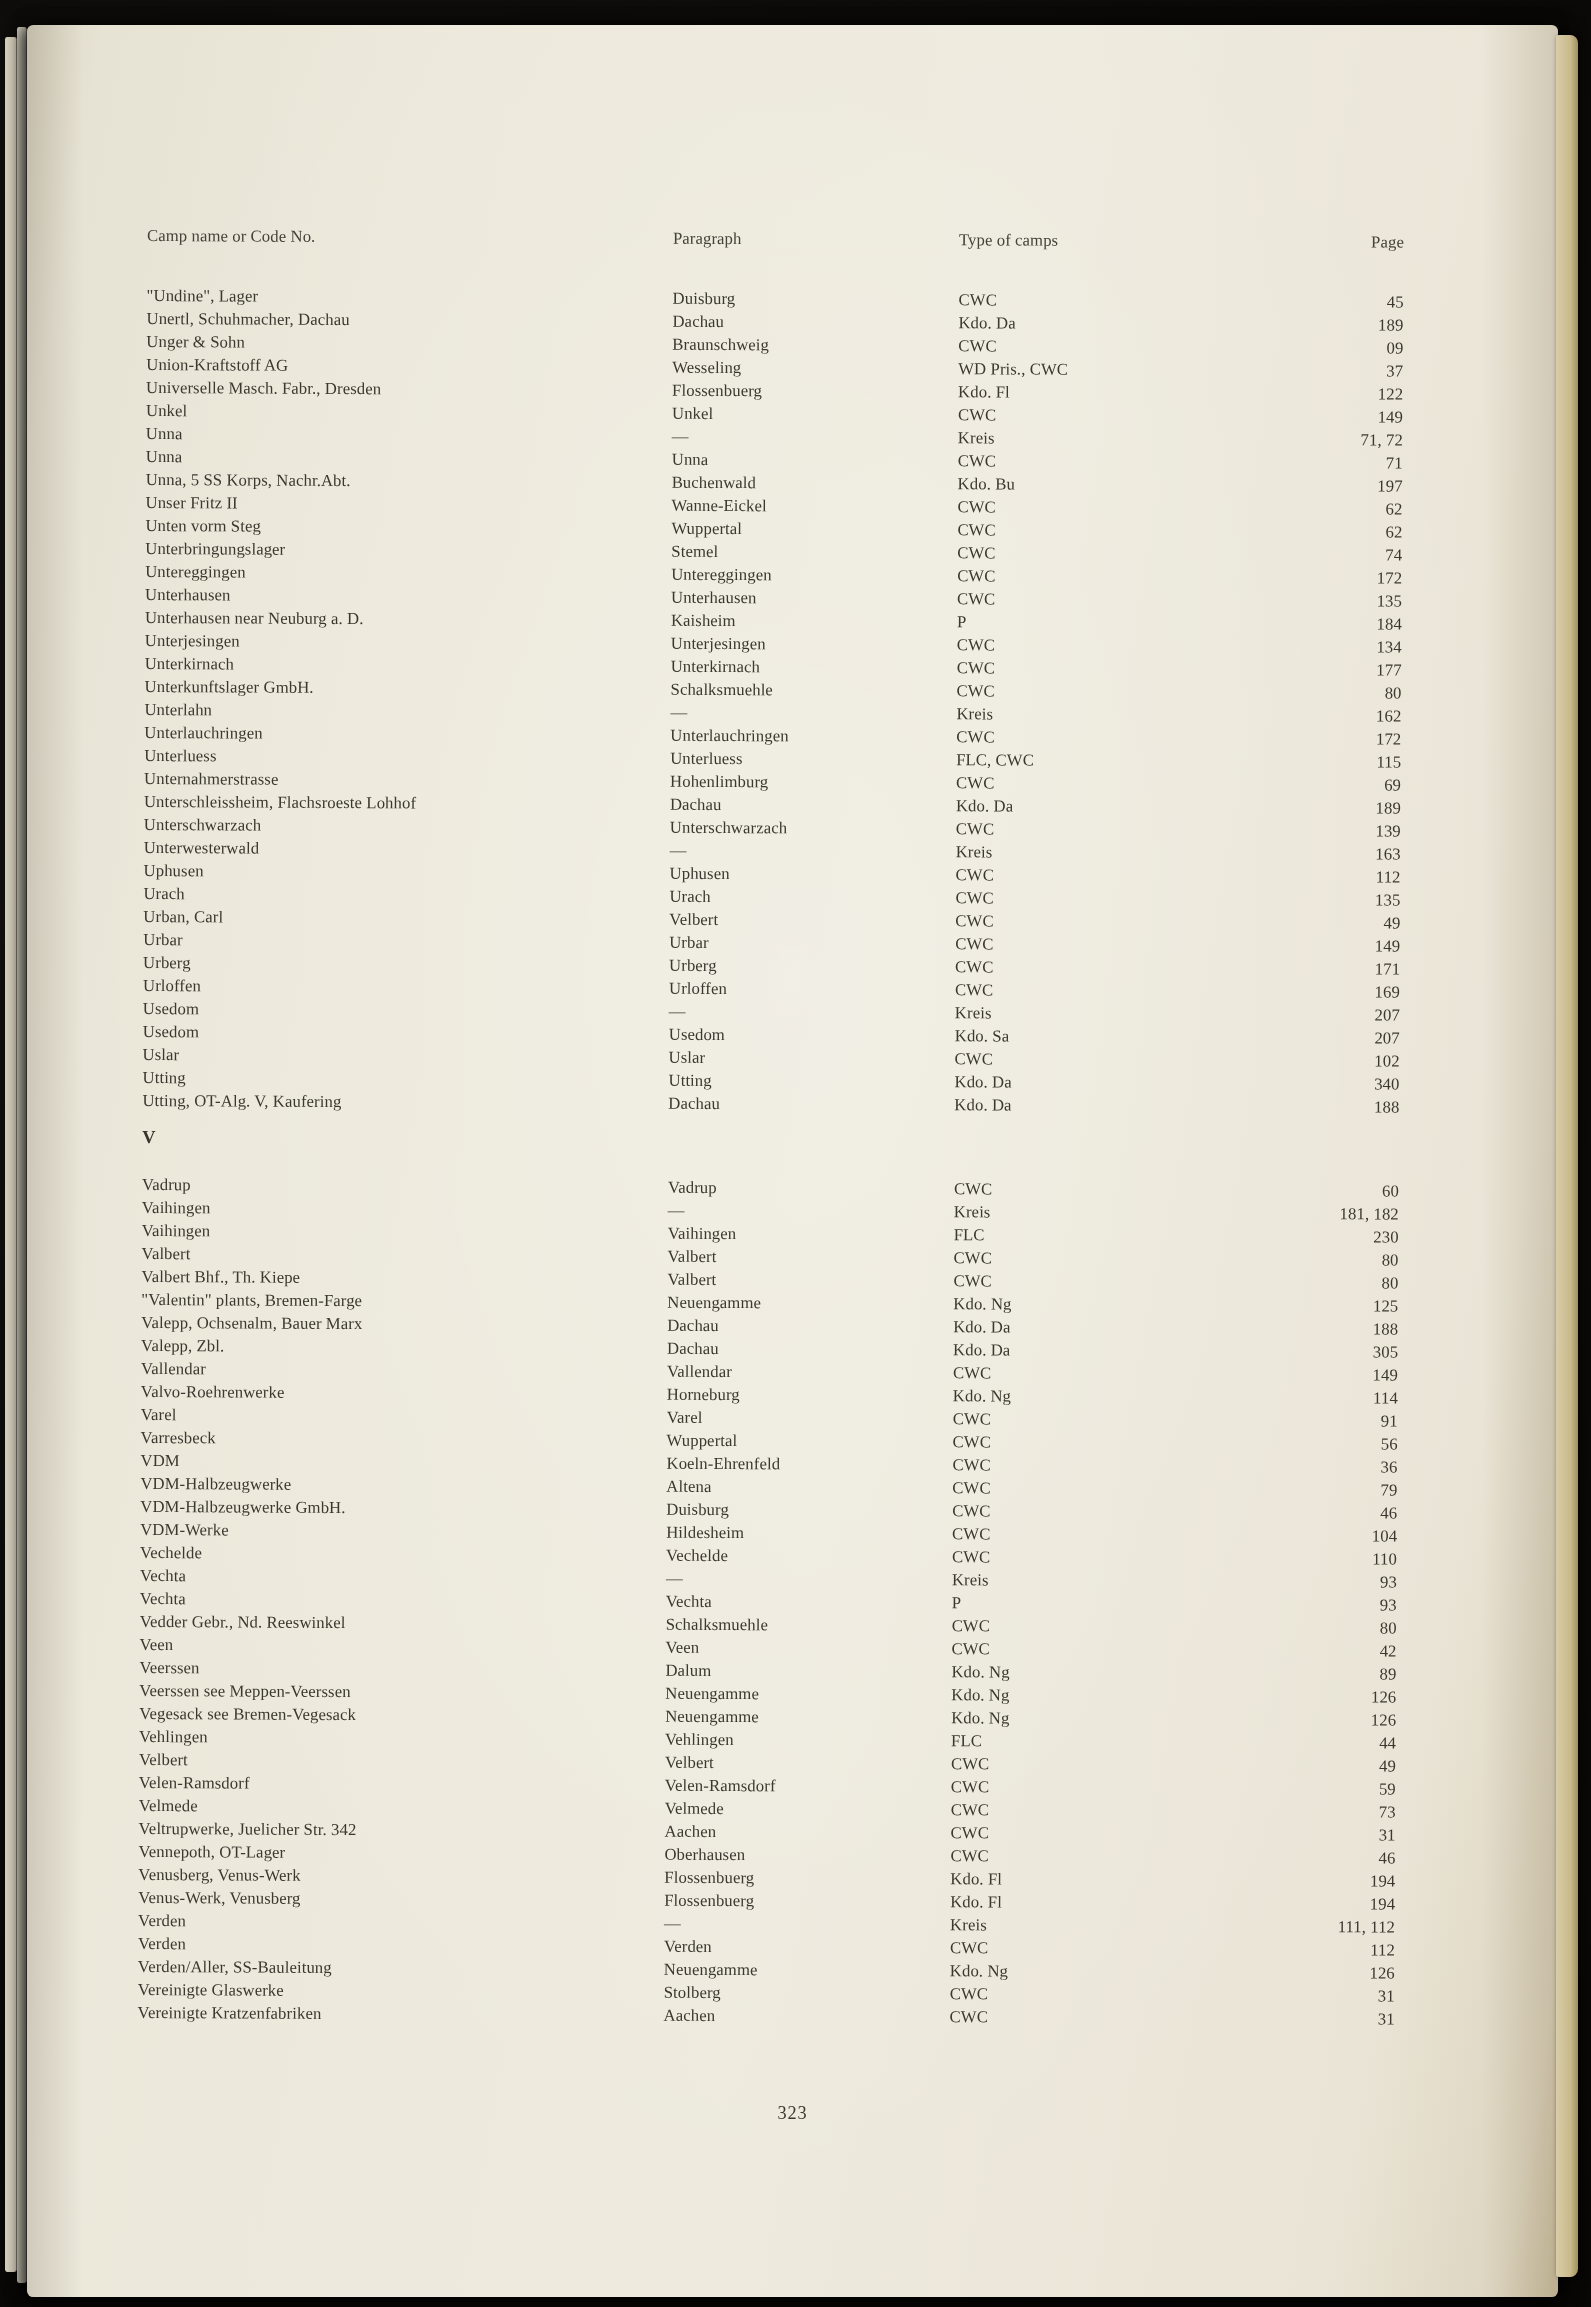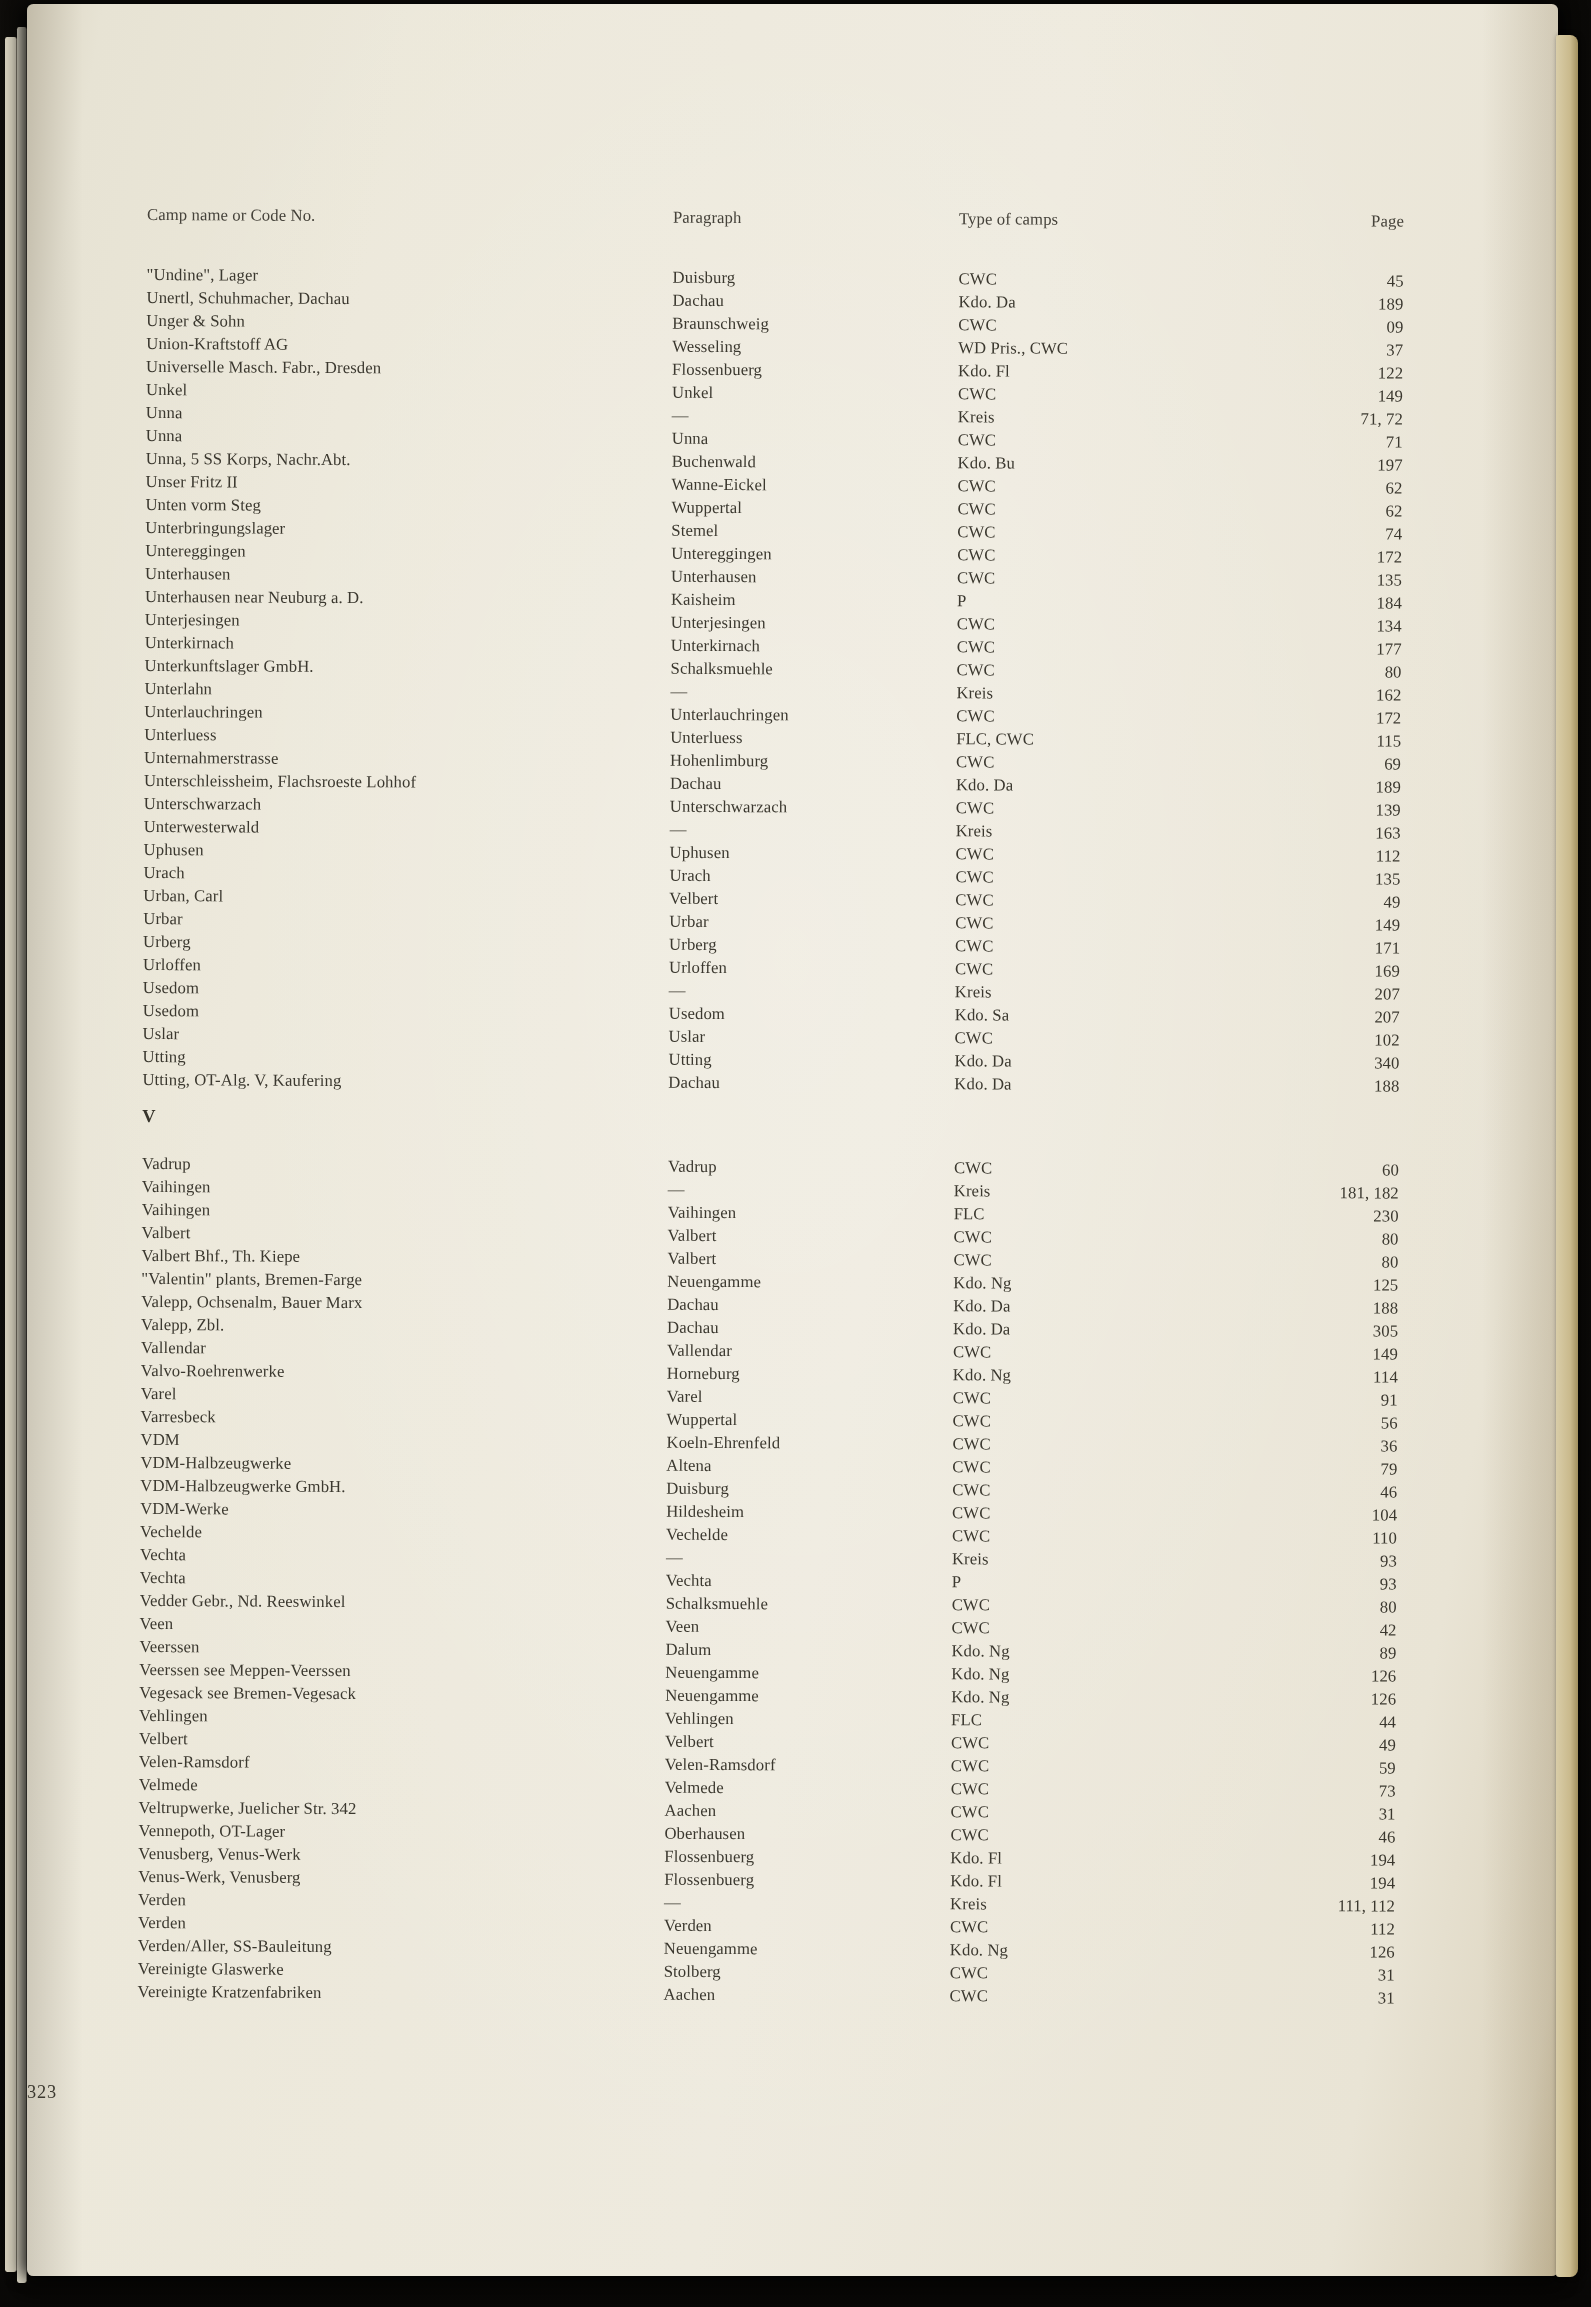--- a/index.html
+++ b/index.html
@@ -17,21 +17,21 @@
   .stage { position: absolute; inset: 0; }
 
   
   .edge-strip { position: absolute; border-radius: 2.4px; }
   .strip-1 { left: 4.8px;  top: 37px; width: 11px; height: 2235px; background: #d6d0bd; box-shadow: 0.8px 0 0 #9a9482; }
   .strip-2 { left: 16.7px; top: 27px; width: 9.5px; height: 2256px; background: #e1dcca; box-shadow: 0.8px 0 0 #a49e8c; }
 
   
   .page {
     position: absolute;
-    left: 27px; top: 4px;
+    left: 27px; top: 25px;
     width: 1531px; height: 2272px;
     border-radius: 6.4px;
     background:
       radial-gradient(ellipse at 50% 42%, rgba(255,255,255,0.22), rgba(0,0,0,0.0) 70%),
       linear-gradient(100deg, #dcd6c4 0%, #e7e3d4 4%, #ece8da 20%, #eeeade 55%, #e9e4d5 88%, #ddd5c0 97%, #cfc3a6 100%);
     box-shadow: -6.4px 0 16px rgba(0,0,0,0.6), 6.4px 0 20.7px rgba(0,0,0,0.55), 0 4.8px 19px rgba(0,0,0,0.5);
   }
   .page::before {
     content: "";
     position: absolute; left: 0; top: 0; bottom: 0; width: 56px;
@@ -81,20 +81,21 @@
     font-weight: bold;
     font-size: 18.3px;
     line-height: 23px;
     margin: 14.3px 0 24px 0;
     color: #38352c;
   }
   .page-num {
     position: absolute;
     top: 2078px; left: 0;
     width: 1531px;
+    text-align: center;
     font-size: 18.3px;
     letter-spacing: 0.8px;
     color: #3b382f;
   }
 </style>
 </head>
 <body>
 
 <div class="stage">
 

